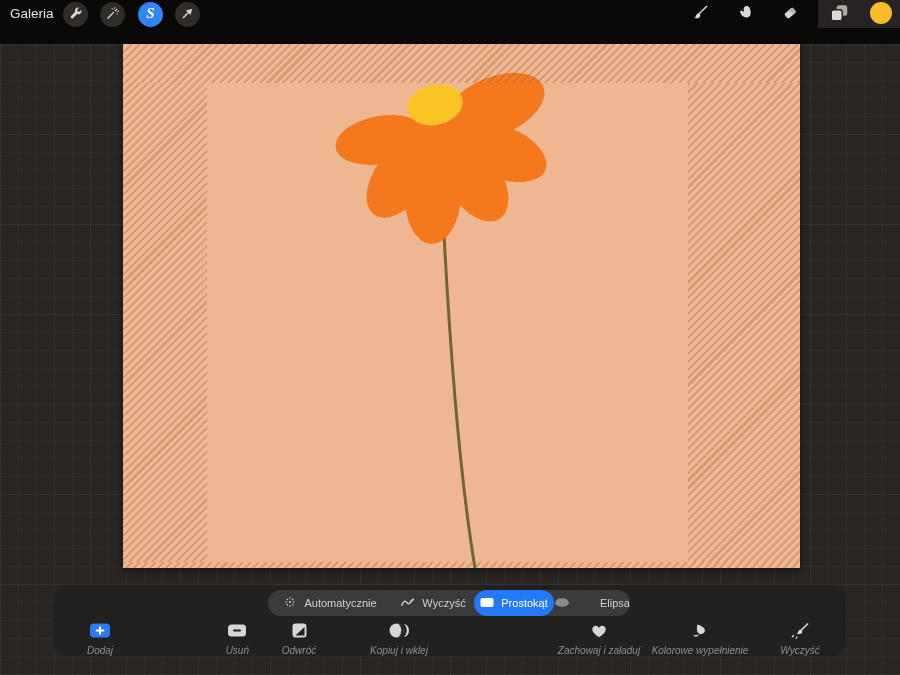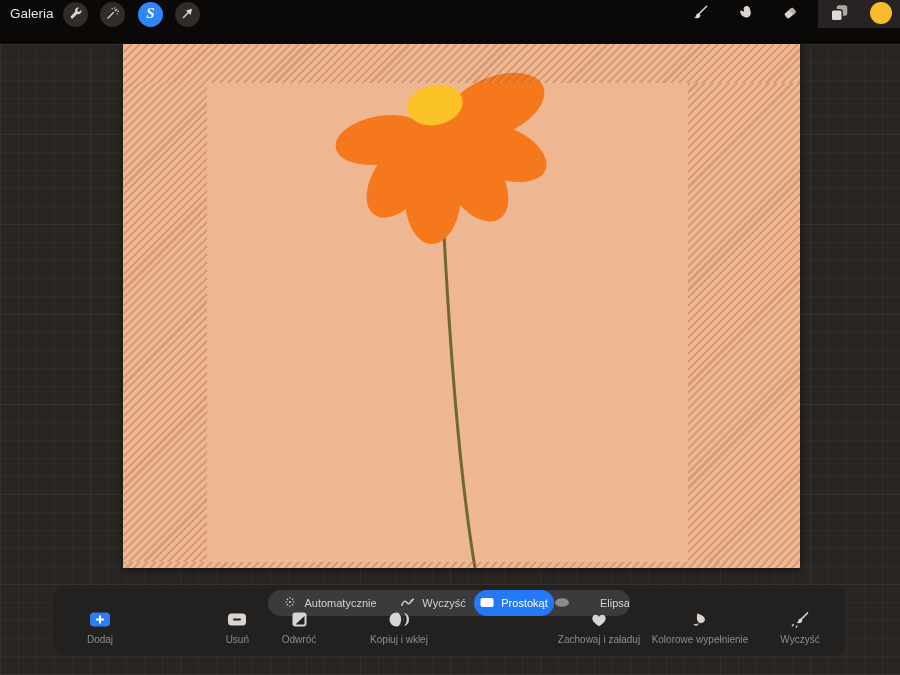--- a/index.html
+++ b/index.html
@@ -41,21 +41,21 @@
   .hatch-right{left:565px;top:55px;width:112px;height:479px;}
   .hatch-bottom{left:0;top:534px;width:677px;height:6px;}
   .sel-rect{position:absolute;left:84px;top:55px;width:481px;height:479px;z-index:3;}
 
   
   .bottom-bar{position:absolute;left:53px;top:585px;width:793px;height:71px;background:#232120;border-radius:14px;z-index:6;}
   .segmented{position:absolute;left:215px;top:5px;width:362px;height:26px;background:#3b3a3c;border-radius:13px;display:flex;overflow:hidden;}
   .segment{display:flex;align-items:center;justify-content:center;gap:7px;height:26px;border:none;background:transparent;padding:0;color:#d4d2cf;font-size:11px;font-family:"Liberation Sans",sans-serif;}
   .seg-0{width:124px;} .seg-1{width:82px;} .seg-2{width:80px;} .seg-3{width:76px;justify-content:space-between;}
   .segment.selected{background:#2479f8;border-radius:13px;color:#ffffff;}
-  .action{position:absolute;bottom:11px;width:100px;display:flex;flex-direction:column;align-items:center;gap:3px;background:transparent;border:none;padding:0;}
+  .action{position:absolute;bottom:0;width:100px;display:flex;flex-direction:column;align-items:center;gap:3px;background:transparent;border:none;padding:0;font-style:italic;}
   .action .lbl{color:#8f8c89;font-size:10px;white-space:nowrap;}
   .a-0{left:-3px;} .a-1{left:96px;align-items:flex-end;} .a-2{left:196px;} .a-3{left:296px;justify-content:space-between;}
   .a-4{left:396px;} .a-5{left:496px;} .a-6{left:597px;} .a-7{left:697px;}
 </style>
 </head>
 <body>
 
 <div class="screen">
 
   <div class="canvas">

